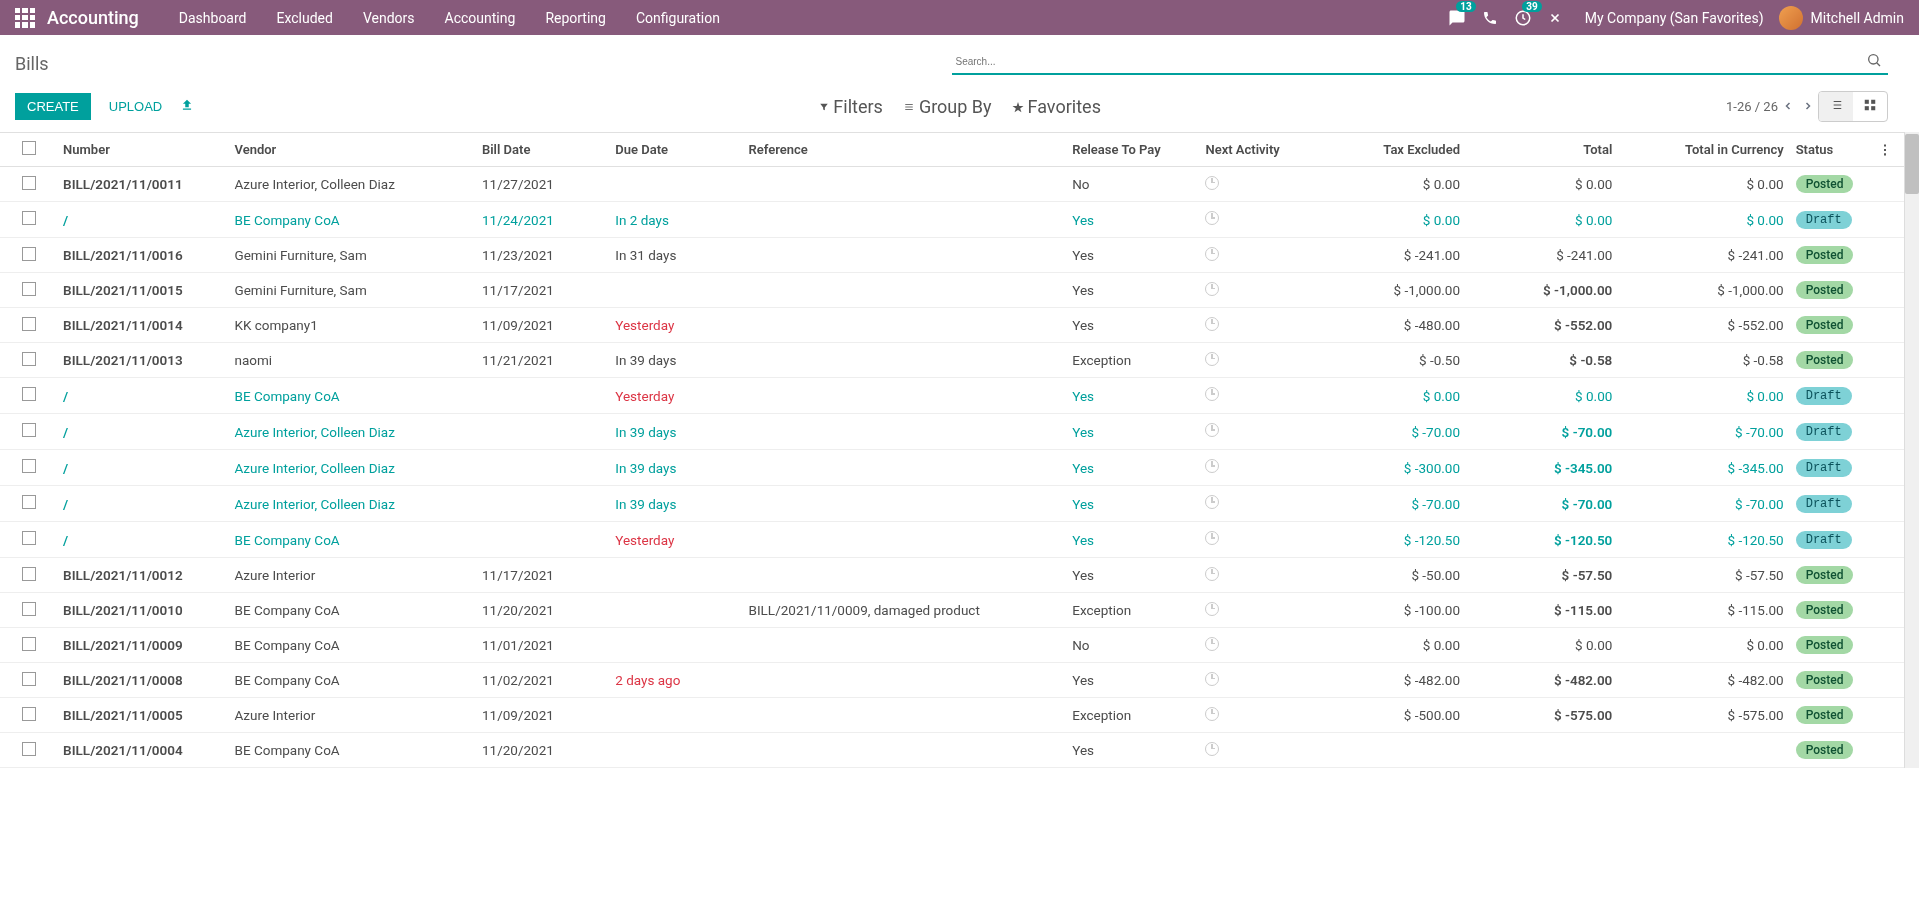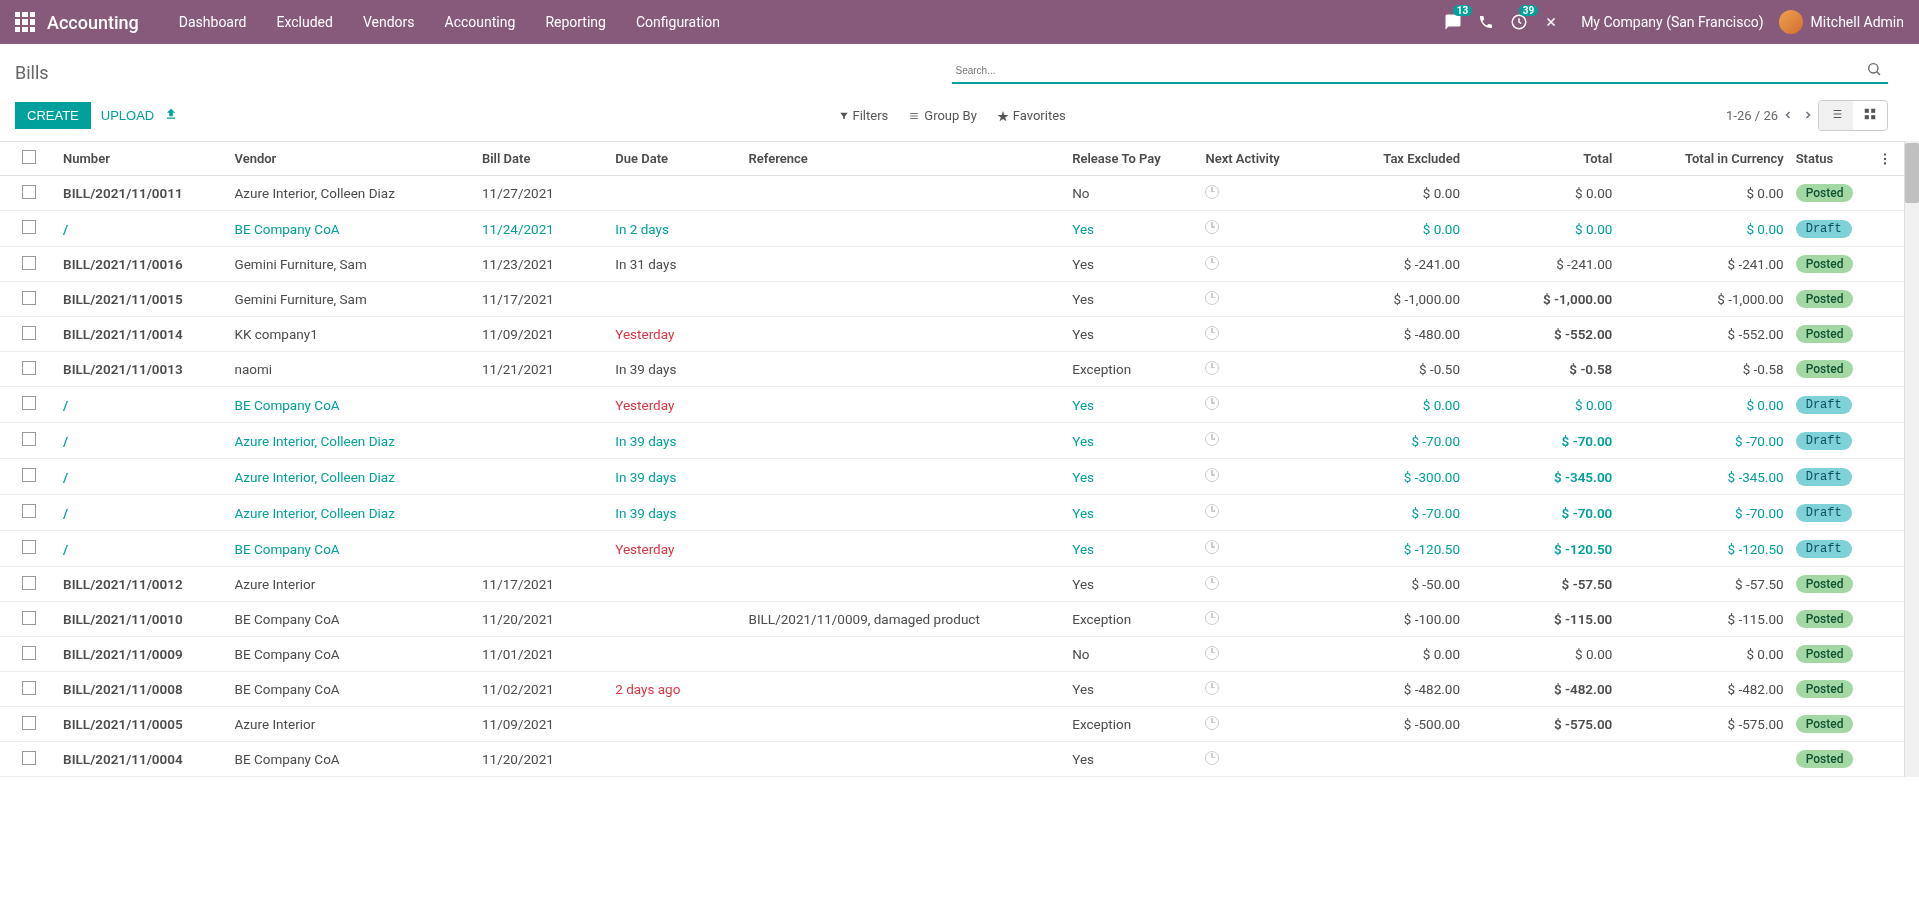--- a/index.html
+++ b/index.html
@@ -1,43 +1,43 @@
 <!DOCTYPE html>
 <html><head>
 <meta charset="utf-8">
 <style>
   * { box-sizing: border-box; margin: 0; padding: 0; }
   body { font-family: -apple-system, BlinkMacSystemFont, "Segoe UI", Roboto, sans-serif; font-size: 14px; color: #212529; background: #fff; overflow-x: hidden; }
   
-  .topnav { background: #875A7B; height: 44px; display: flex; align-items: center; padding: 0 15px; color: #fff; }
+  .topnav { background: #875A7B; height: 35px; display: flex; align-items: center; padding: 0 15px; color: #fff; }
   .topnav .apps-grid { width: 20px; height: 20px; display: grid; grid-template-columns: repeat(3,1fr); grid-template-rows: repeat(3,1fr); gap: 2px; cursor: pointer; }
   .topnav .apps-grid div { background: #fff; }
   .topnav .brand { font-size: 18px; font-weight: 500; margin-left: 12px; margin-right: 25px; }
   .topnav .menu-item { margin: 0 15px; font-size: 14px; cursor: pointer; }
   .topnav .spacer { flex: 1; }
   .topnav .icon-btn { position: relative; margin: 0 8px; cursor: pointer; display: flex; align-items: center; }
   .topnav .badge { position: absolute; top: -8px; right: -10px; background: #00A09D; color: #fff; font-size: 10px; padding: 0 4px; border-radius: 8px; font-weight: bold; }
   .topnav .company { margin: 0 15px; font-size: 14px; }
   .topnav .avatar { width: 24px; height: 24px; border-radius: 50%; background: linear-gradient(135deg,#f0a050,#d07030); margin-right: 8px; }
   .topnav .user { display: flex; align-items: center; cursor: pointer; }
   
   .cp { padding: 10px 31px 0 15px; }
   .cp-row1 { display: flex; align-items: center; justify-content: space-between; min-height: 36px; }
   .cp-title { font-size: 18px; color: #666; }
   .cp-search { flex: 0 0 50%; display: flex; align-items: center; border-bottom: 2px solid #00A09D; padding-bottom: 2px; }
   .cp-search input { flex: 1; border: none; outline: none; font-size: 10px; padding: 4px; }
   .cp-search .search-icon { color: #666; padding: 0 6px; cursor: pointer; }
   
   .cp-row2 { display: flex; align-items: center; justify-content: space-between; padding: 10px 0; }
-  .cp-left { display: flex; align-items: center; gap: 2px; }
+  .cp-left { display: flex; align-items: center; gap: 10px; }
   .btn-create { background: #00A09D; color: #fff; border: none; padding: 6px 12px; font-size: 13px; font-weight: 500; cursor: pointer; }
   .btn-upload { background: #fff; color: #00A09D; border: none; padding: 6px 8px; font-size: 13px; font-weight: 500; cursor: pointer; }
   .upload-icon { color: #00A09D; cursor: pointer; }
   
-  .cp-mid { display: flex; gap: 20px; color: #555; font-size: 13px; text-align: center; }
+  .cp-mid { display: flex; gap: 20px; color: #555; font-size: 18px; text-align: center; }
   .cp-mid .filter-btn { cursor: pointer; display: flex; align-items: center; gap: 4px; }
   
   .cp-right { display: flex; align-items: center; color: #666; }
   .cp-right .pager { font-size: 13px; }
   .cp-right .nav-arrow { cursor: pointer; color: #6b7280; padding: 4px;}
   .cp-right .view-toggle { display: flex; border: 1px solid #ccc; border-radius: 4px; overflow: hidden; }
   .cp-right .view-toggle .vt { padding: 6px 10px; cursor: pointer; }
   .cp-right .view-toggle .vt.active { background: #f0f0f0; }
   
   .content { position: relative; display: flex; }
@@ -121,21 +121,21 @@
         <circle cx="12" cy="12" r="9"></circle>
         <path d="M12 7v5l3 2"></path>
       </svg>
     <span class="badge">39</span>
   </div>
   <div class="icon-btn">
     <svg width="14" height="14" viewBox="0 0 24 24" fill="none" stroke="#fff" stroke-width="3">
         <path d="M18 6L6 18M6 6l12 12"></path>
       </svg>
   </div>
-  <div class="company">My Company (San Francisco)</div>
+  <div class="company">My Company (San Favorites)</div>
   <div class="user">
     <div class="avatar"></div>
     <span>Mitchell Admin</span>
   </div>
 </div>
 
 <div class="cp">
   <div class="cp-row1">
     <div class="cp-title">Bills</div>
     <div class="cp-search">

